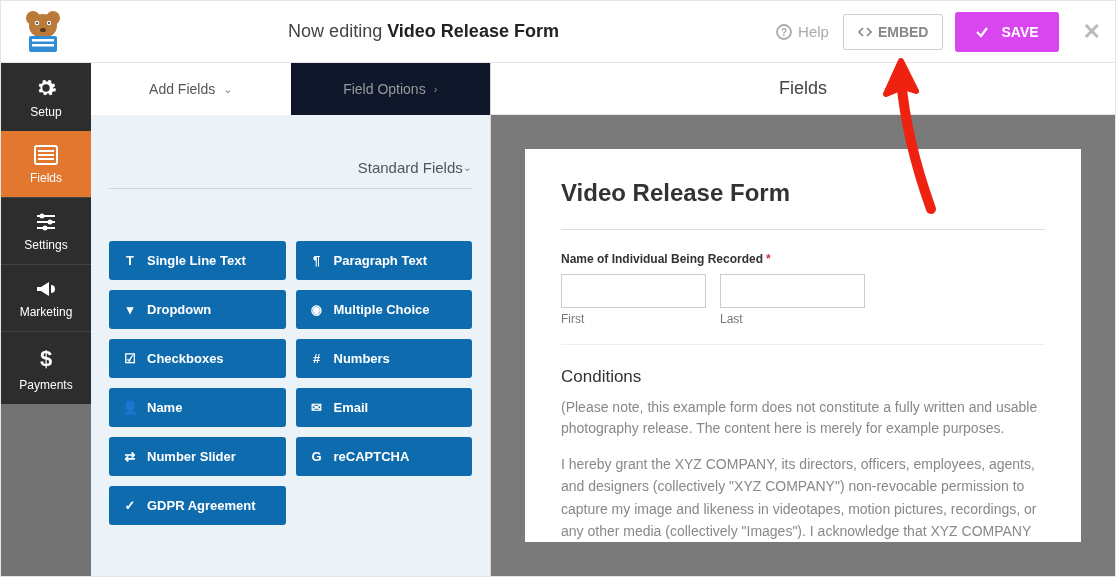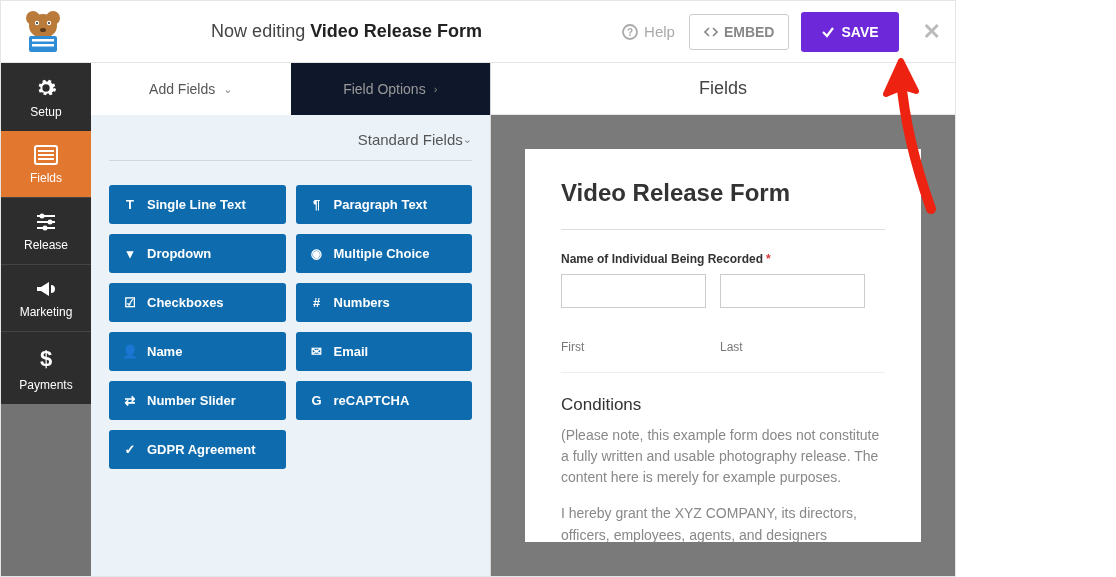--- a/index.html
+++ b/index.html
@@ -1,62 +1,62 @@
 <!DOCTYPE html>
 <html><head>
 <meta charset="utf-8">
 <style>
 * { box-sizing: border-box; margin: 0; padding: 0; }
 body { font-family: "Segoe UI", Arial, sans-serif; background: #fff; overflow: hidden; }
-.app { width: 956px; height: 577px; position: relative; border: 1px solid #e5e5e5; }
+.app { width: 1116px; height: 577px; position: relative; border: 1px solid #e5e5e5; }
 
 
 .topbar { height: 62px; border-bottom: 1px solid #e5e5e5; display: flex; align-items: center; padding: 0 14px; position: relative; }
 .logo { width: 56px; height: 48px; display: flex; align-items: center; justify-content: center; }
 .title-area { flex: 1; text-align: center; font-size: 18px; color: #444; }
 .title-area strong { color: #222; }
 .help-btn { color: #aaa; font-size: 15px; display: flex; align-items: center; gap: 6px; margin-right: 14px; cursor: pointer; }
 .embed-btn { border: 1px solid #ccc; background: #fff; color: #888; padding: 9px 14px; font-size: 14px; font-weight: 600; display: flex; align-items: center; gap: 6px; border-radius: 3px; cursor: pointer; margin-right: 12px; }
-.save-btn { background: #6d28d9; color: #fff; border: none; padding: 12px 20px; font-size: 14px; font-weight: 700; border-radius: 3px; display: flex; align-items: center; gap: 6px; cursor: pointer; }
+.save-btn { background: #d946ef; color: #fff; border: none; padding: 12px 20px; font-size: 14px; font-weight: 700; border-radius: 3px; display: flex; align-items: center; gap: 12px; cursor: pointer; }
 .close-btn { color: #bbb; font-size: 22px; font-weight: 700; padding: 0 0 0 24px; cursor: pointer; }
 
 
 .body { display: flex; height: calc(100% - 62px); }
 
 
 .sidebar { width: 90px; background: #737373; display: flex; flex-direction: column; }
 .sb-item { color: #fff; text-align: center; padding: 14px 4px 12px; font-size: 12px; cursor: pointer; }
 .sb-item svg, .sb-item .sb-icon { display: block; margin: 0 auto 6px; }
 .sb-item.active { background: #e27730; }
 .sb-item:not(.active) { background: #2d2d2d; }
 .sb-item:not(.active):not(:first-child) { border-top: 1px solid #444; }
 
 
-.panel { width: 400px; background: #ebf3f9; display: flex; flex-direction: column; border-right: 1px solid #d6d6d6; }
+.panel { width: 400px; background: #ebf3f9; display: flex; flex-direction: column; border-right: 1px solid #d6d6d6; gap: 28px; }
 .tabs { display: flex; height: 52px; }
 .tab { flex: 1; display: flex; align-items: center; justify-content: center; font-size: 14px; color: #555; gap: 8px; cursor: pointer; }
 .tab.active { background: #fff; }
 .tab.inactive { background: #0f172a; color: #999; }
 .section { padding: 16px 18px 8px; }
 .section-head { display: flex; justify-content: flex-end; align-items: center; color: #555; font-size: 15px; padding-bottom: 12px; border-bottom: 1px solid #cfd8df; cursor: pointer; }
 .field-grid { display: grid; grid-template-columns: 1fr 1fr; gap: 10px; padding: 16px 18px; }
 .field-btn { background: #0e6cae; color: #fff; border: none; border-radius: 3px; padding: 12px 14px; font-size: 13px; text-align: left; display: flex; align-items: center; gap: 10px; cursor: pointer; font-weight: 600; }
 .field-btn .fi { width: 14px; display: inline-flex; justify-content: center; }
 
 
 .preview-wrap { flex: 1; display: flex; flex-direction: column; }
 .preview-header { height: 52px; background: #fff; display: flex; align-items: center; justify-content: center; font-size: 18px; color: #444; border-bottom: 1px solid #e5e5e5; }
 .preview-canvas { flex: 1; background: #7a7a7a; padding: 34px; overflow: hidden; }
 .form-card { background: #fff; padding: 30px 36px; height: 100%; overflow: hidden; }
 .form-title { font-size: 24px; font-weight: 700; color: #333; padding-bottom: 22px; border-bottom: 1px solid #ddd; }
 .field-block { padding: 22px 0 18px; border-bottom: 1px solid #eee; }
 .field-label { font-size: 12px; font-weight: 700; color: #333; margin-bottom: 8px; }
 .field-label .req { color: #d63638; margin-left: 3px; }
 .name-row { display: flex; gap: 14px; }
-.name-col { display: flex; flex-direction: column; gap: 28px; }
+.name-col { display: flex; flex-direction: column; }
 .name-col input { width: 145px; height: 34px; border: 1px solid #ccc; padding: 0 8px; }
 .name-col span { font-size: 12px; color: #777; margin-top: 4px; }
 .cond-title { font-size: 17px; font-weight: 400; color: #333; margin: 22px 0 10px; }
 .cond-note { color: #888; font-size: 14px; line-height: 1.5; margin-bottom: 14px; }
 .cond-body { color: #888; font-size: 14px; line-height: 1.6; }
 
 
 .arrow-annot { position: absolute; top: 48px; left: 860px; pointer-events: none; }
 
 .chev { font-size: 11px; color: #888; }
@@ -129,21 +129,21 @@
       </div>
       <div class="sb-item">
         <svg width="22" height="20" viewBox="0 0 22 20">
             <line x1="2" y1="4" x2="20" y2="4" stroke="#fff" stroke-width="2"></line>
             <circle cx="7" cy="4" r="2.5" fill="#fff"></circle>
             <line x1="2" y1="10" x2="20" y2="10" stroke="#fff" stroke-width="2"></line>
             <circle cx="15" cy="10" r="2.5" fill="#fff"></circle>
             <line x1="2" y1="16" x2="20" y2="16" stroke="#fff" stroke-width="2"></line>
             <circle cx="10" cy="16" r="2.5" fill="#fff"></circle>
           </svg>
-        <div>Release</div>
+        <div>Settings</div>
       </div>
       <div class="sb-item">
         <svg width="22" height="20" viewBox="0 0 22 20">
             <path fill="#fff" d="M2 8v4h4l8 5V3L6 8H2zm14-2a4 4 0 010 8V6z"></path>
           </svg>
         <div>Marketing</div>
       </div>
       <div class="sb-item">
         <div class="sb-icon" style="font-size:22px;font-weight:700;color:#fff;">$</div>
         <div>Payments</div>

